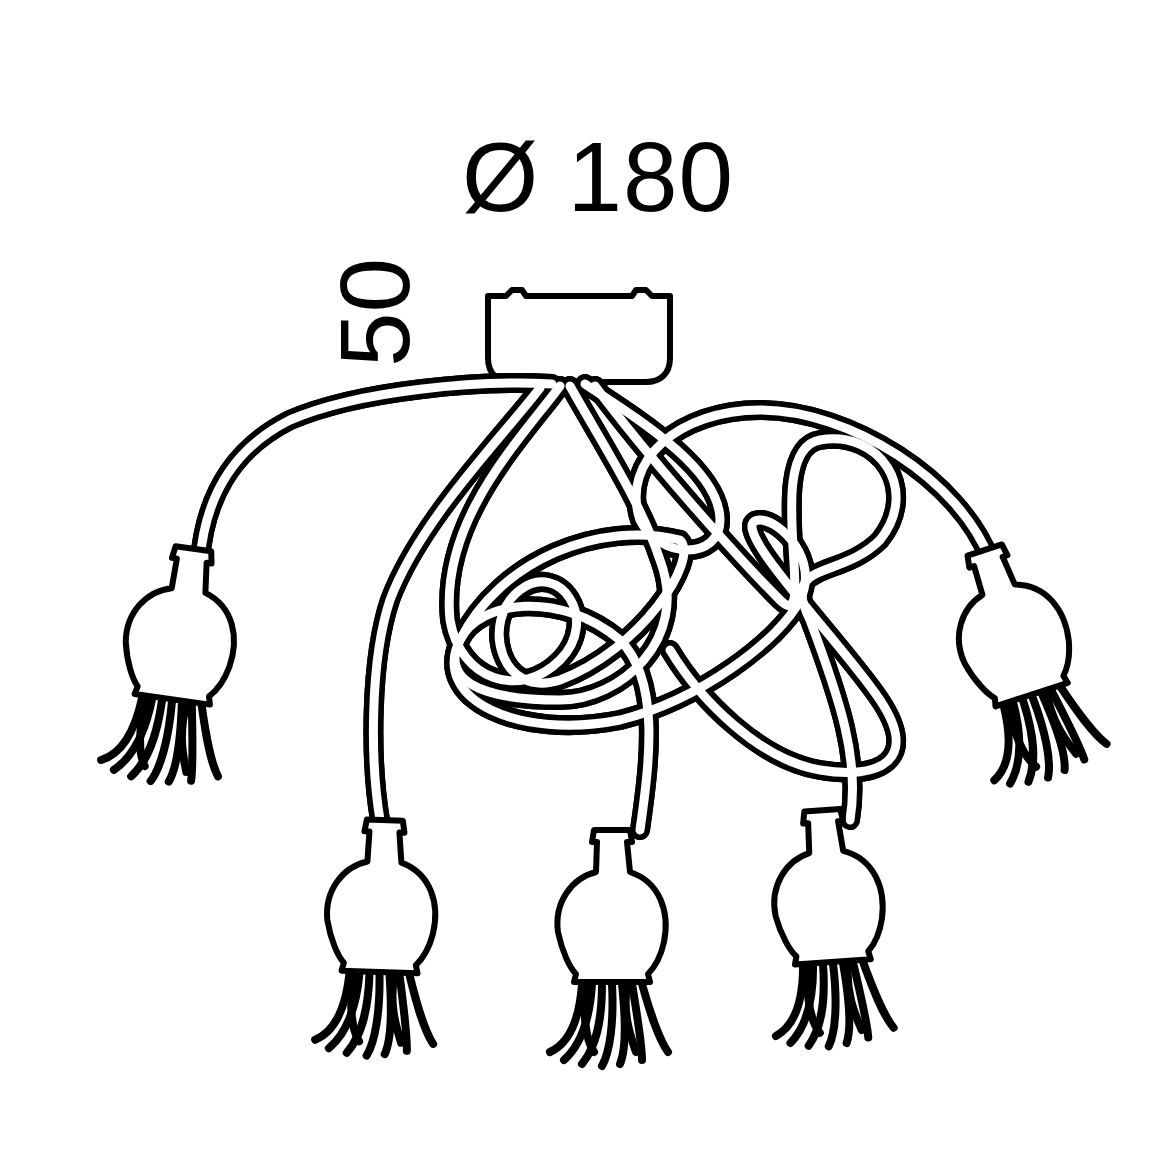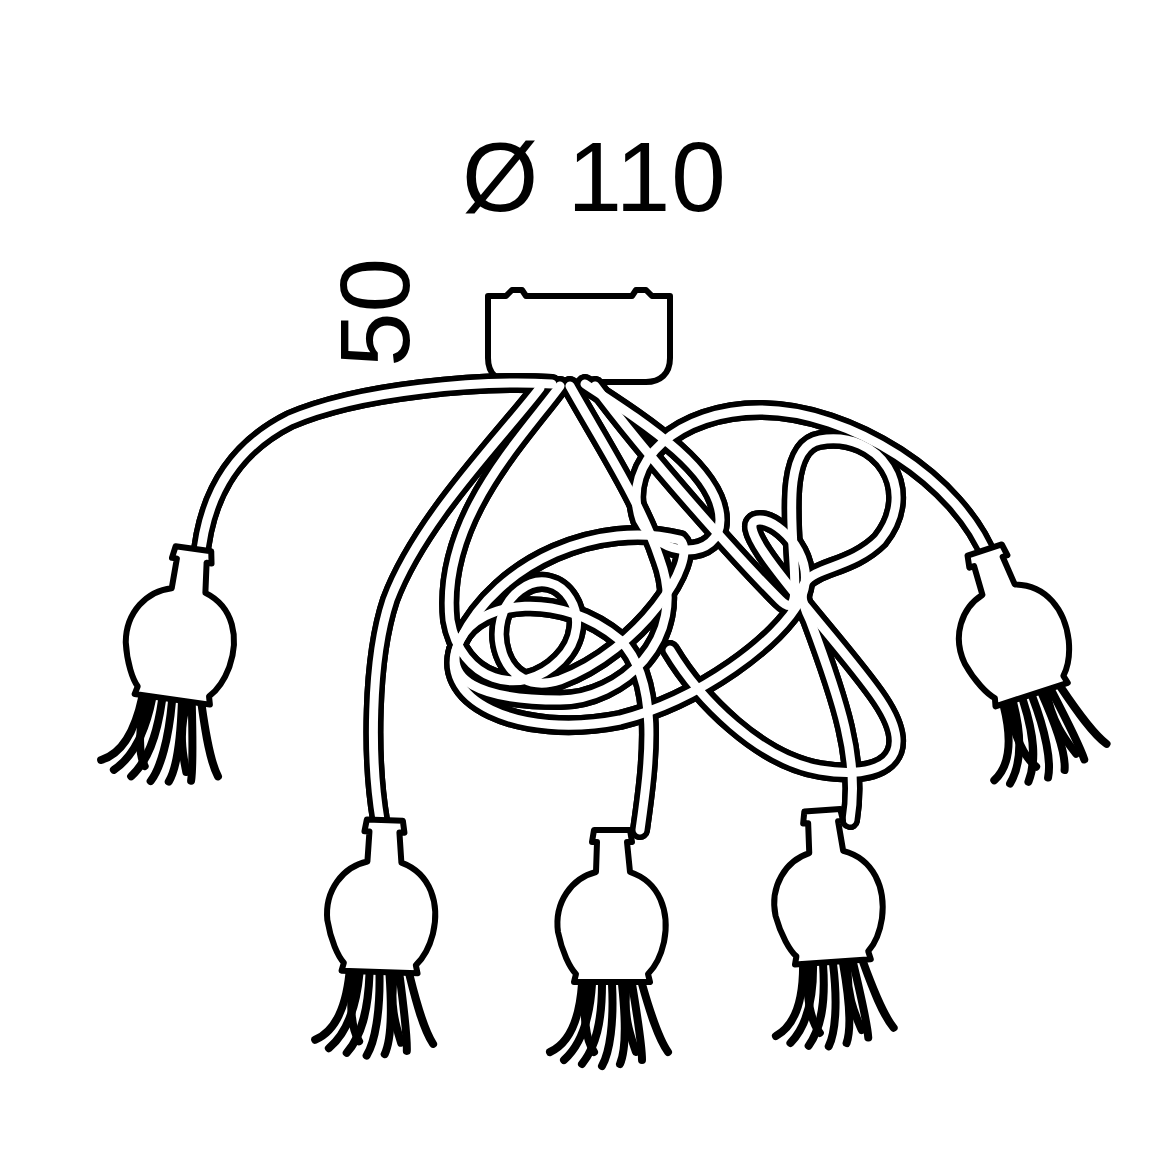--- a/index.html
+++ b/index.html
@@ -19,21 +19,21 @@
       transform: translate(0px, 135px) rotate(-90deg);
     }
     svg .wire { fill: none; stroke: #000; stroke-width: 19; stroke-linecap: round; stroke-linejoin: round; }
     svg .wire-in { fill: none; stroke: #fff; stroke-width: 9; stroke-linecap: round; stroke-linejoin: round; }
     svg .outline { fill: #fff; stroke: #000; stroke-width: 6; stroke-linejoin: round; }
     svg .fringe { fill: none; stroke: #000; stroke-width: 8; stroke-linecap: round; }
   </style>
 </head>
 <body>
 
-<div class="dim-label dim-diameter">Ø 110</div>
+<div class="dim-label dim-diameter">Ø 180</div>
 <div class="dim-label dim-height">50</div>
 
 <svg class="canvas" viewBox="0 0 1160 1160">
   <defs>
     <g id="head">
 
       <path class="outline" d="M-18,-82 L18,-82 L20,-70 L15,-70 L18,-40 C48,-30 58,0 52,30 C48,48 42,56 36,62 L38,70 L-38,70 L-36,62 C-42,56 -50,40 -54,20 C-58,-10 -40,-34 -16,-40 L-15,-70 L-20,-70 Z"></path>
 
       <path class="fringe" d="M-30,72 C-32,100 -40,130 -62,140"></path>
       <path class="fringe" d="M-20,72 C-22,105 -30,132 -48,148"></path>

